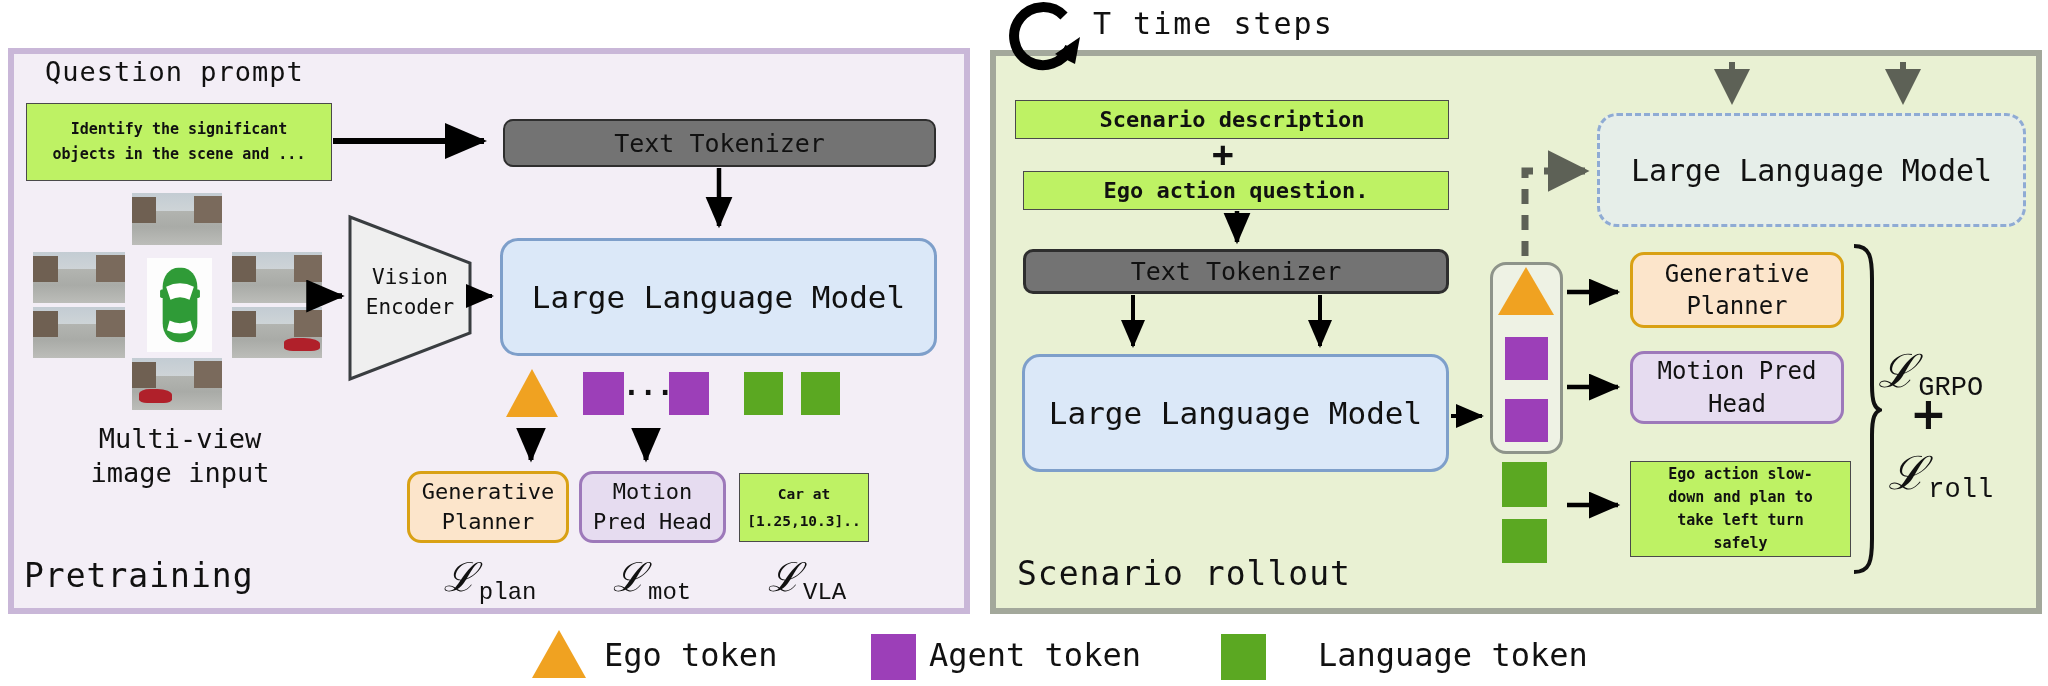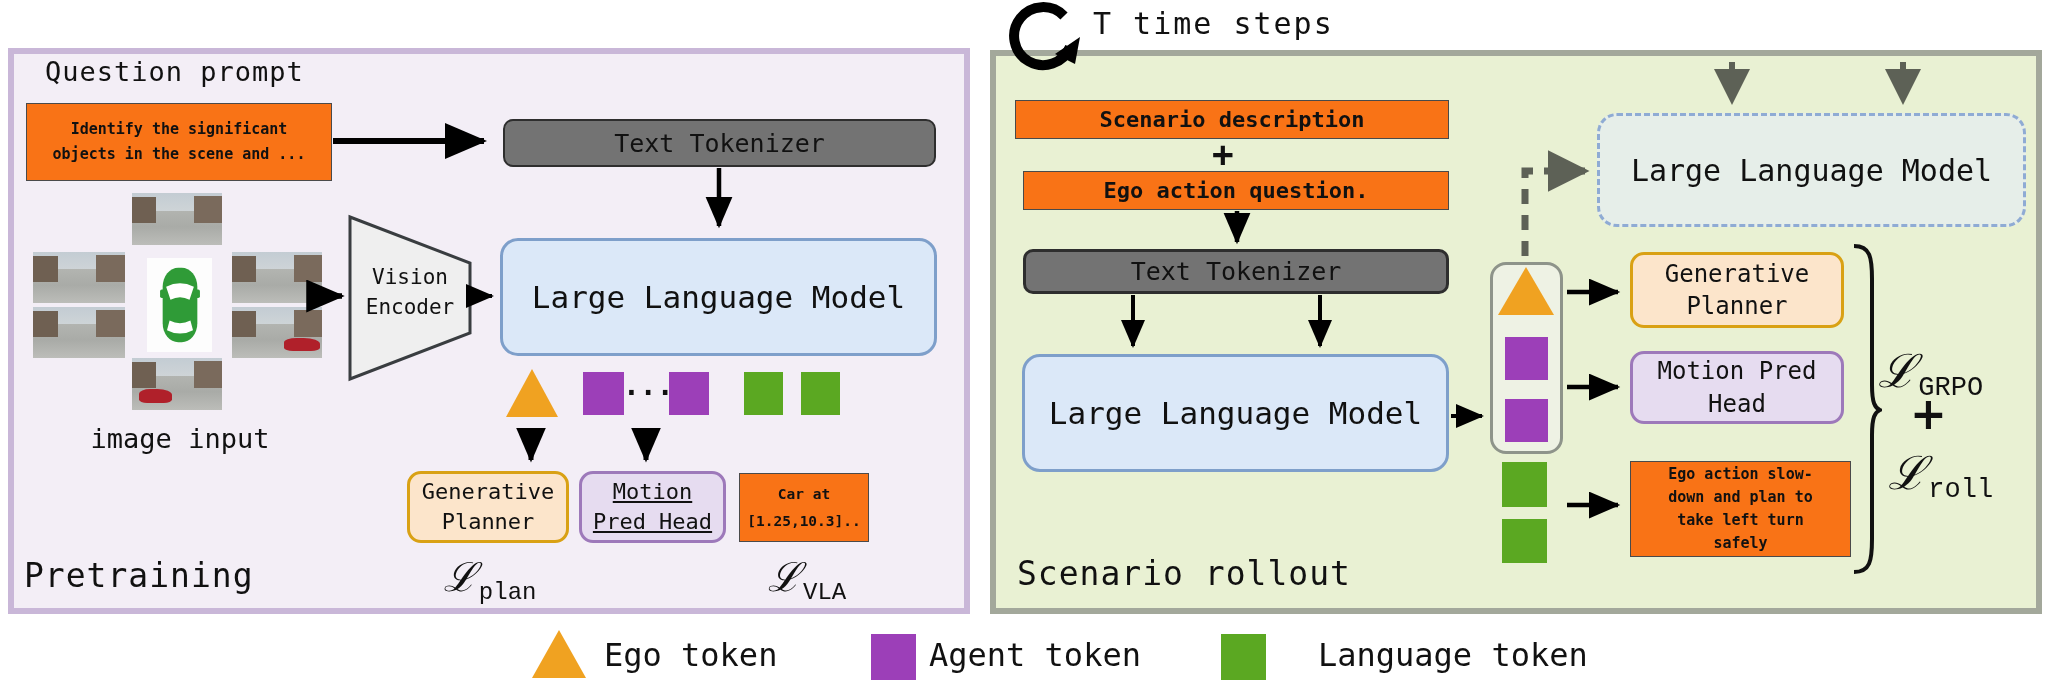--- a/index.html
+++ b/index.html
@@ -4,21 +4,21 @@
 <style>
   html,body{margin:0;padding:0;background:#fff;}
   .canvas{position:relative;width:2048px;height:686px;background:#ffffff;overflow:hidden;
           font-family:"DejaVu Sans Mono", monospace;color:#111;}
   .abs{position:absolute;}
   .panel{position:absolute;box-sizing:border-box;}
   .panel.pre{background:#f3eef6;border:6px solid #c9b7d8;}
   .panel.roll{background:#e9f1d3;border:6px solid #a3a89b;}
   .title{font-size:27px;letter-spacing:1px;}
   .panel-label{font-size:33px;letter-spacing:1px;}
-  .whitebox{position:absolute;box-sizing:border-box;background:#f97316;border:1.5px solid #4a4a4a;
+  .whitebox{position:absolute;box-sizing:border-box;background:#bef264;border:1.5px solid #4a4a4a;
             display:flex;flex-direction:column;align-items:center;justify-content:center;
             font-weight:bold;text-align:center;}
   .tokenizer{position:absolute;box-sizing:border-box;background:#737373;border:2.5px solid #2e2e2e;
              border-radius:10px;display:flex;align-items:center;justify-content:center;font-size:25px;}
   .llm{position:absolute;box-sizing:border-box;background:#dbe8f8;border:3px solid #7e9fca;
        border-radius:18px;display:flex;align-items:center;justify-content:center;font-size:31px;}
   .llm.dashed{background:#e6eee9;border:3.5px dashed #8fabd4;border-radius:20px;font-size:30px;}
   .planner{position:absolute;box-sizing:border-box;background:#fce5cb;border:3.5px solid #d9a114;
            border-radius:14px;display:flex;flex-direction:column;align-items:center;justify-content:center;
            font-size:22px;line-height:1.35;}
@@ -109,45 +109,49 @@
     <svg width="52" height="84" viewBox="0 0 60 92">
       <rect x="7" y="28" width="7" height="10" rx="2" fill="#2f9b37"></rect>
       <rect x="46" y="28" width="7" height="10" rx="2" fill="#2f9b37"></rect>
       <rect x="10" y="3" rx="18" ry="22" width="40" height="86" fill="#2f9b37"></rect>
       <path d="M14,25 Q30,17 46,25 L41,40 Q30,34 19,40 Z" fill="#ffffff"></path>
       <path d="M18,64 Q30,70 42,64 L45,75 Q30,83 15,75 Z" fill="#ffffff"></path>
     </svg>
   </div>
 
   <div class="abs" style="left:70px;top:422px;width:220px;text-align:center;font-size:27px;line-height:1.25;">
+    <div>Multi-view</div>
     <div>image input</div>
   </div>
 
   <div class="tri" style="left:506px;top:369px;"></div>
   <div class="sq agent" style="left:583px;top:372px;width:41px;height:43px;"></div>
   <div class="abs" style="left:623px;top:376px;width:46px;text-align:center;font-size:28px;font-weight:bold;">···</div>
   <div class="sq agent" style="left:669px;top:372px;width:40px;height:43px;"></div>
   <div class="sq lang" style="left:744px;top:372px;width:39px;height:43px;"></div>
   <div class="sq lang" style="left:801px;top:372px;width:39px;height:43px;"></div>
 
   <div class="planner" style="left:407px;top:471px;width:162px;height:72px;">
     <div>Generative</div>
     <div>Planner</div>
   </div>
-  <div class="motion" style="left:579px;top:471px;width:147px;height:72px;text-decoration:underline;">
+  <div class="motion" style="left:579px;top:471px;width:147px;height:72px;">
     <div>Motion</div>
     <div>Pred Head</div>
   </div>
   <div class="whitebox" style="left:739px;top:473px;width:130px;height:69px;font-size:14.5px;line-height:1.8;">
     <span>Car at</span>
     <span>[1.25,10.3]..</span>
   </div>
 
   <div class="loss" style="left:430px;top:548px;width:120px;">
     <span class="L">ℒ</span><span class="sub">plan</span>
+  </div>
+  <div class="loss" style="left:592px;top:548px;width:120px;">
+    <span class="L">ℒ</span><span class="sub">mot</span>
   </div>
   <div class="loss" style="left:742px;top:548px;width:130px;">
     <span class="L">ℒ</span><span class="sub">VLA</span>
   </div>
 
   <div class="abs panel-label" style="left:24px;top:556px;">Pretraining</div>
 
   <div class="panel roll" style="left:990px;top:50px;width:1052px;height:564px;"></div>
 
   <svg class="abs" style="left:1001px;top:0px;" width="80" height="82">

